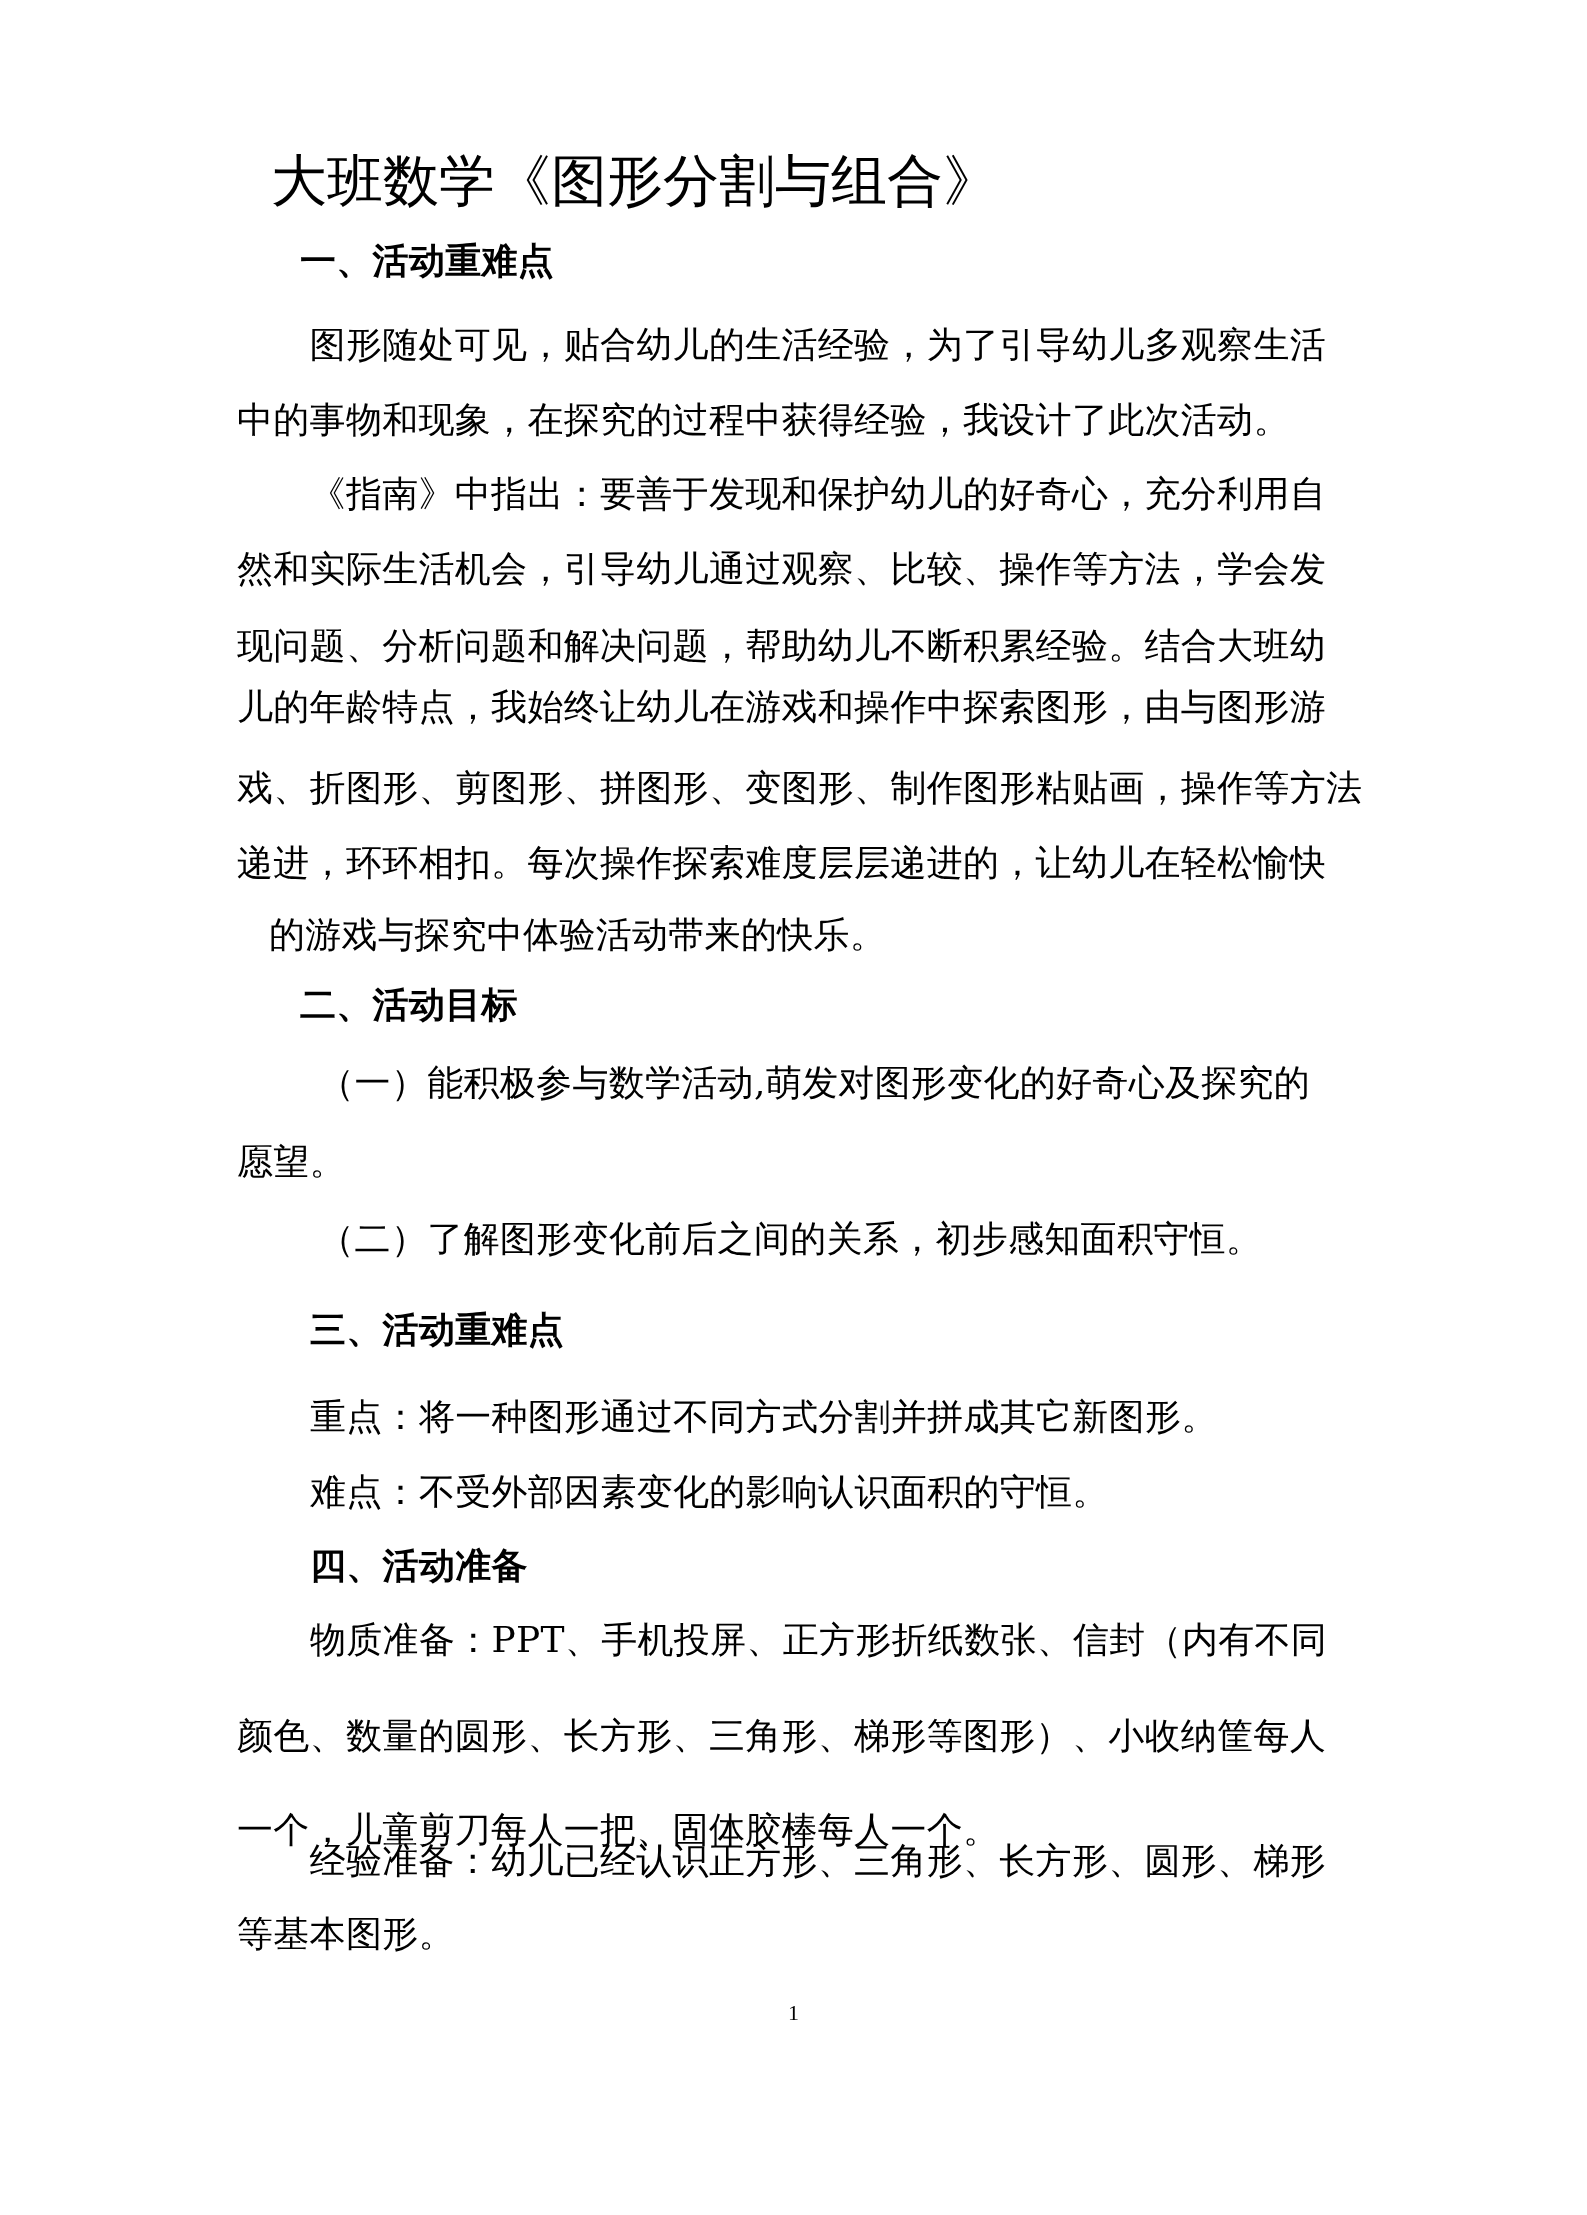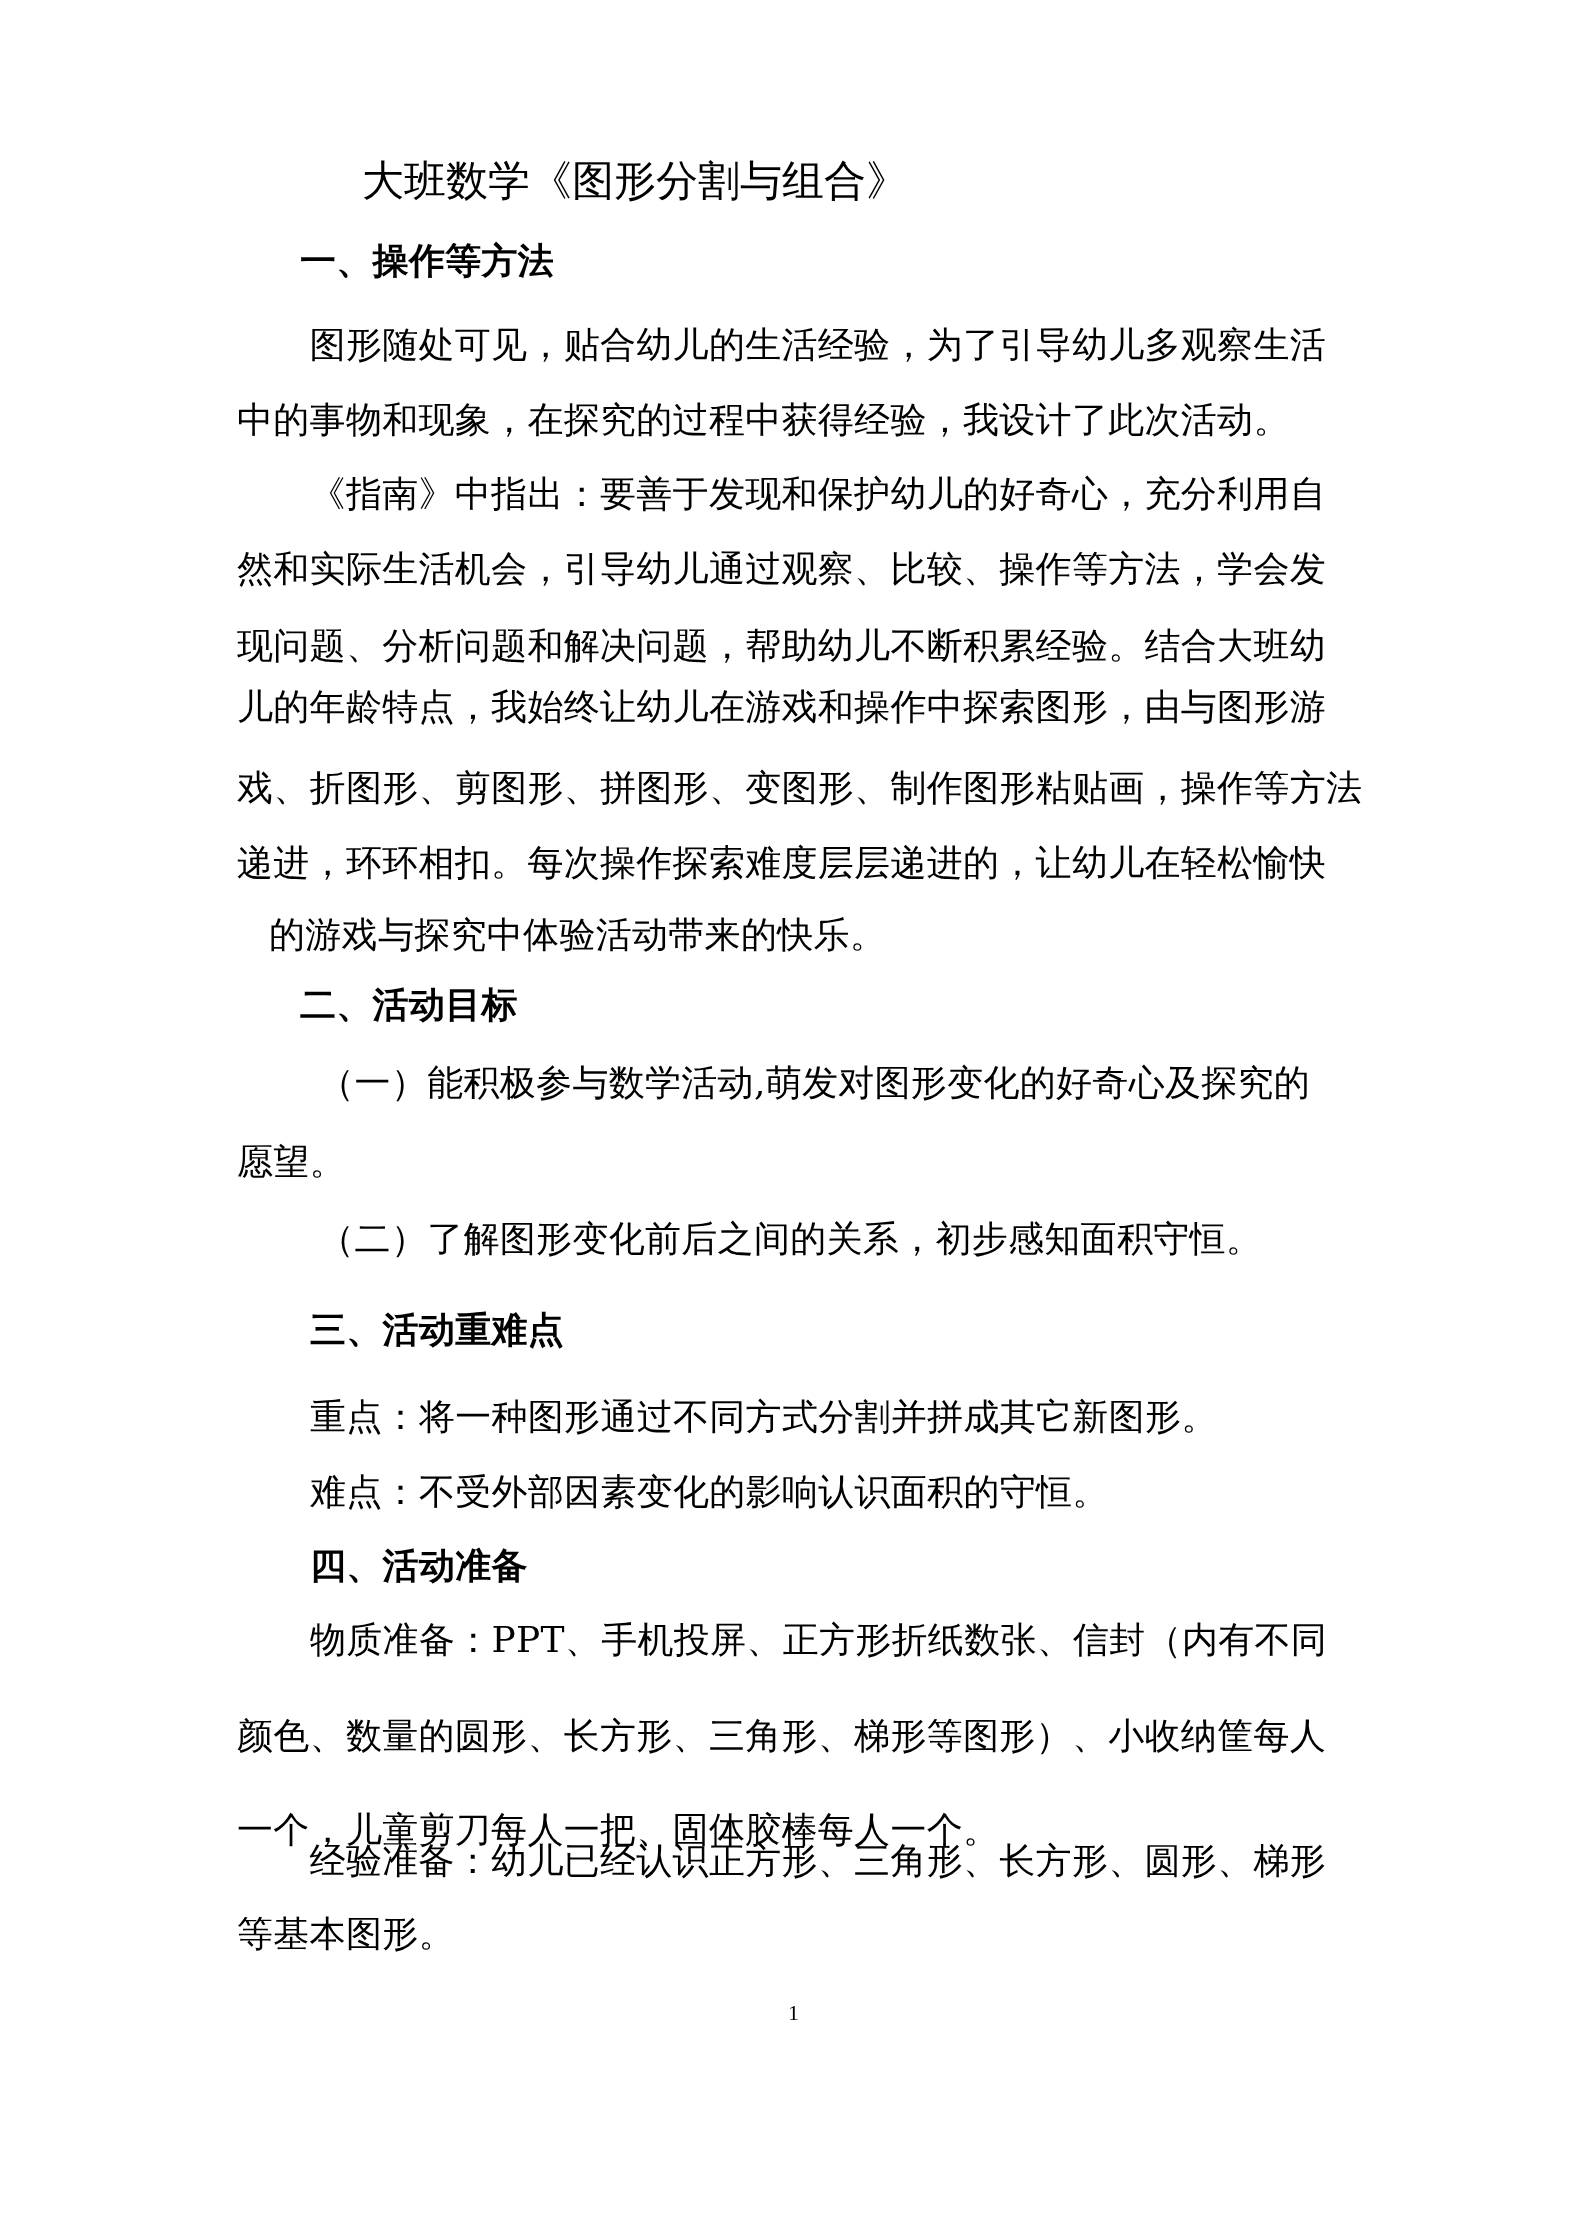--- a/index.html
+++ b/index.html
@@ -1,32 +1,32 @@
 <!DOCTYPE html>
 <html><head>
 <meta charset="utf-8">
 <style>
   html, body { margin:0; padding:0; background:#ffffff; }
   body { width:1587px; height:2215px; position:relative; overflow:hidden;
          font-family:"DejaVu Serif","Liberation Serif",serif; color:#000; }
   .line { position:absolute; left:237px; width:1090px; font-size:36px; line-height:44px;
           white-space:nowrap; letter-spacing:0.3px; }
-  .title { position:absolute; left:0; width:1270px; text-align:center; font-size:42px;
+  .title { position:absolute; left:0; width:1270px; text-align:center; font-size:56px;
            line-height:54px; top:154px; }
   .h { font-weight:bold; }
   .pagenum { position:absolute; left:0; width:1587px; text-align:center; font-size:22px;
              top:2000px; font-family:"Liberation Serif",serif; }
 </style>
 </head>
 <body>
 
 <div>
   <div class="title">大班数学《图形分割与组合》</div>
 
-  <div class="line h" style="top:238px;left:300px;"> 一、操作等方法</div>
+  <div class="line h" style="top:238px;left:300px;"> 一、活动重难点</div>
   <div class="line" style="top:323px;">　　图形随处可见，贴合幼儿的生活经验，为了引导幼儿多观察生活</div>
   <div class="line" style="top:398px;">中的事物和现象，在探究的过程中获得经验，我设计了此次活动。</div>
   <div class="line" style="top:472px;">　　《指南》中指出：要善于发现和保护幼儿的好奇心，充分利用自</div>
   <div class="line" style="top:547px;">然和实际生活机会，引导幼儿通过观察、比较、操作等方法，学会发</div>
   <div class="line" style="top:624px;">现问题、分析问题和解决问题，帮助幼儿不断积累经验。结合大班幼</div>
   <div class="line" style="top:665px;margin-top:20px;">儿的年龄特点，我始终让幼儿在游戏和操作中探索图形，由与图形游</div>
   <div class="line" style="top:766px;">戏、折图形、剪图形、拼图形、变图形、制作图形粘贴画，操作等方法</div>
   <div class="line" style="top:841px;">递进，环环相扣。每次操作探索难度层层递进的，让幼儿在轻松愉快</div>
   <div class="line" style="top:913px;margin-left:32px;">的游戏与探究中体验活动带来的快乐。</div>
 

